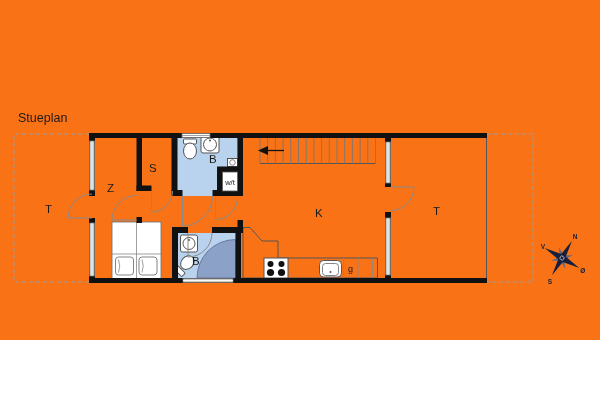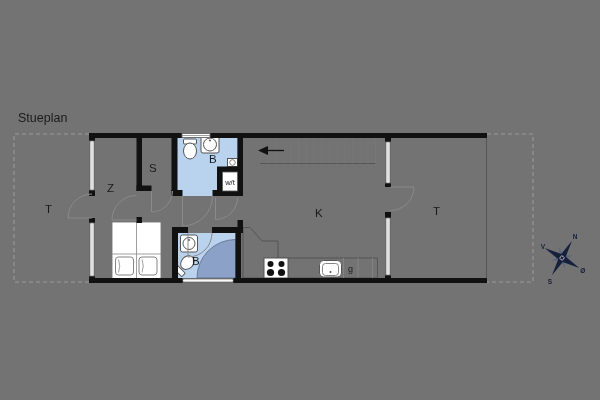--- a/index.html
+++ b/index.html
@@ -1,16 +1,16 @@
 <!DOCTYPE html>
 <html><head>
 <meta charset="utf-8">
 <style>
   html,body{margin:0;padding:0;background:#ffffff;}
-  .page{position:relative;width:600px;height:400px;background:#737373;overflow:hidden;
+  .page{position:relative;width:600px;height:340px;background:#f97316;overflow:hidden;
         font-family:"Liberation Sans", sans-serif;}
   svg{display:block;}
   .wall{fill:#111111;stroke:none;}
   .thin{stroke:#555555;stroke-width:1;fill:none;}
   .lite{stroke:#888888;stroke-width:0.8;fill:none;}
   .fixture{fill:#ffffff;stroke:#555555;stroke-width:1;}
   .fixture2{fill:#ffffff;stroke:#777777;stroke-width:0.9;}
   .door{fill:none;stroke:#8a8a8a;stroke-width:1;}
   .dash{fill:none;stroke:#9a9a9a;stroke-width:1.1;stroke-dasharray:4 3;}
   .window{fill:#c9c9c9;stroke:#666666;stroke-width:0.9;}

